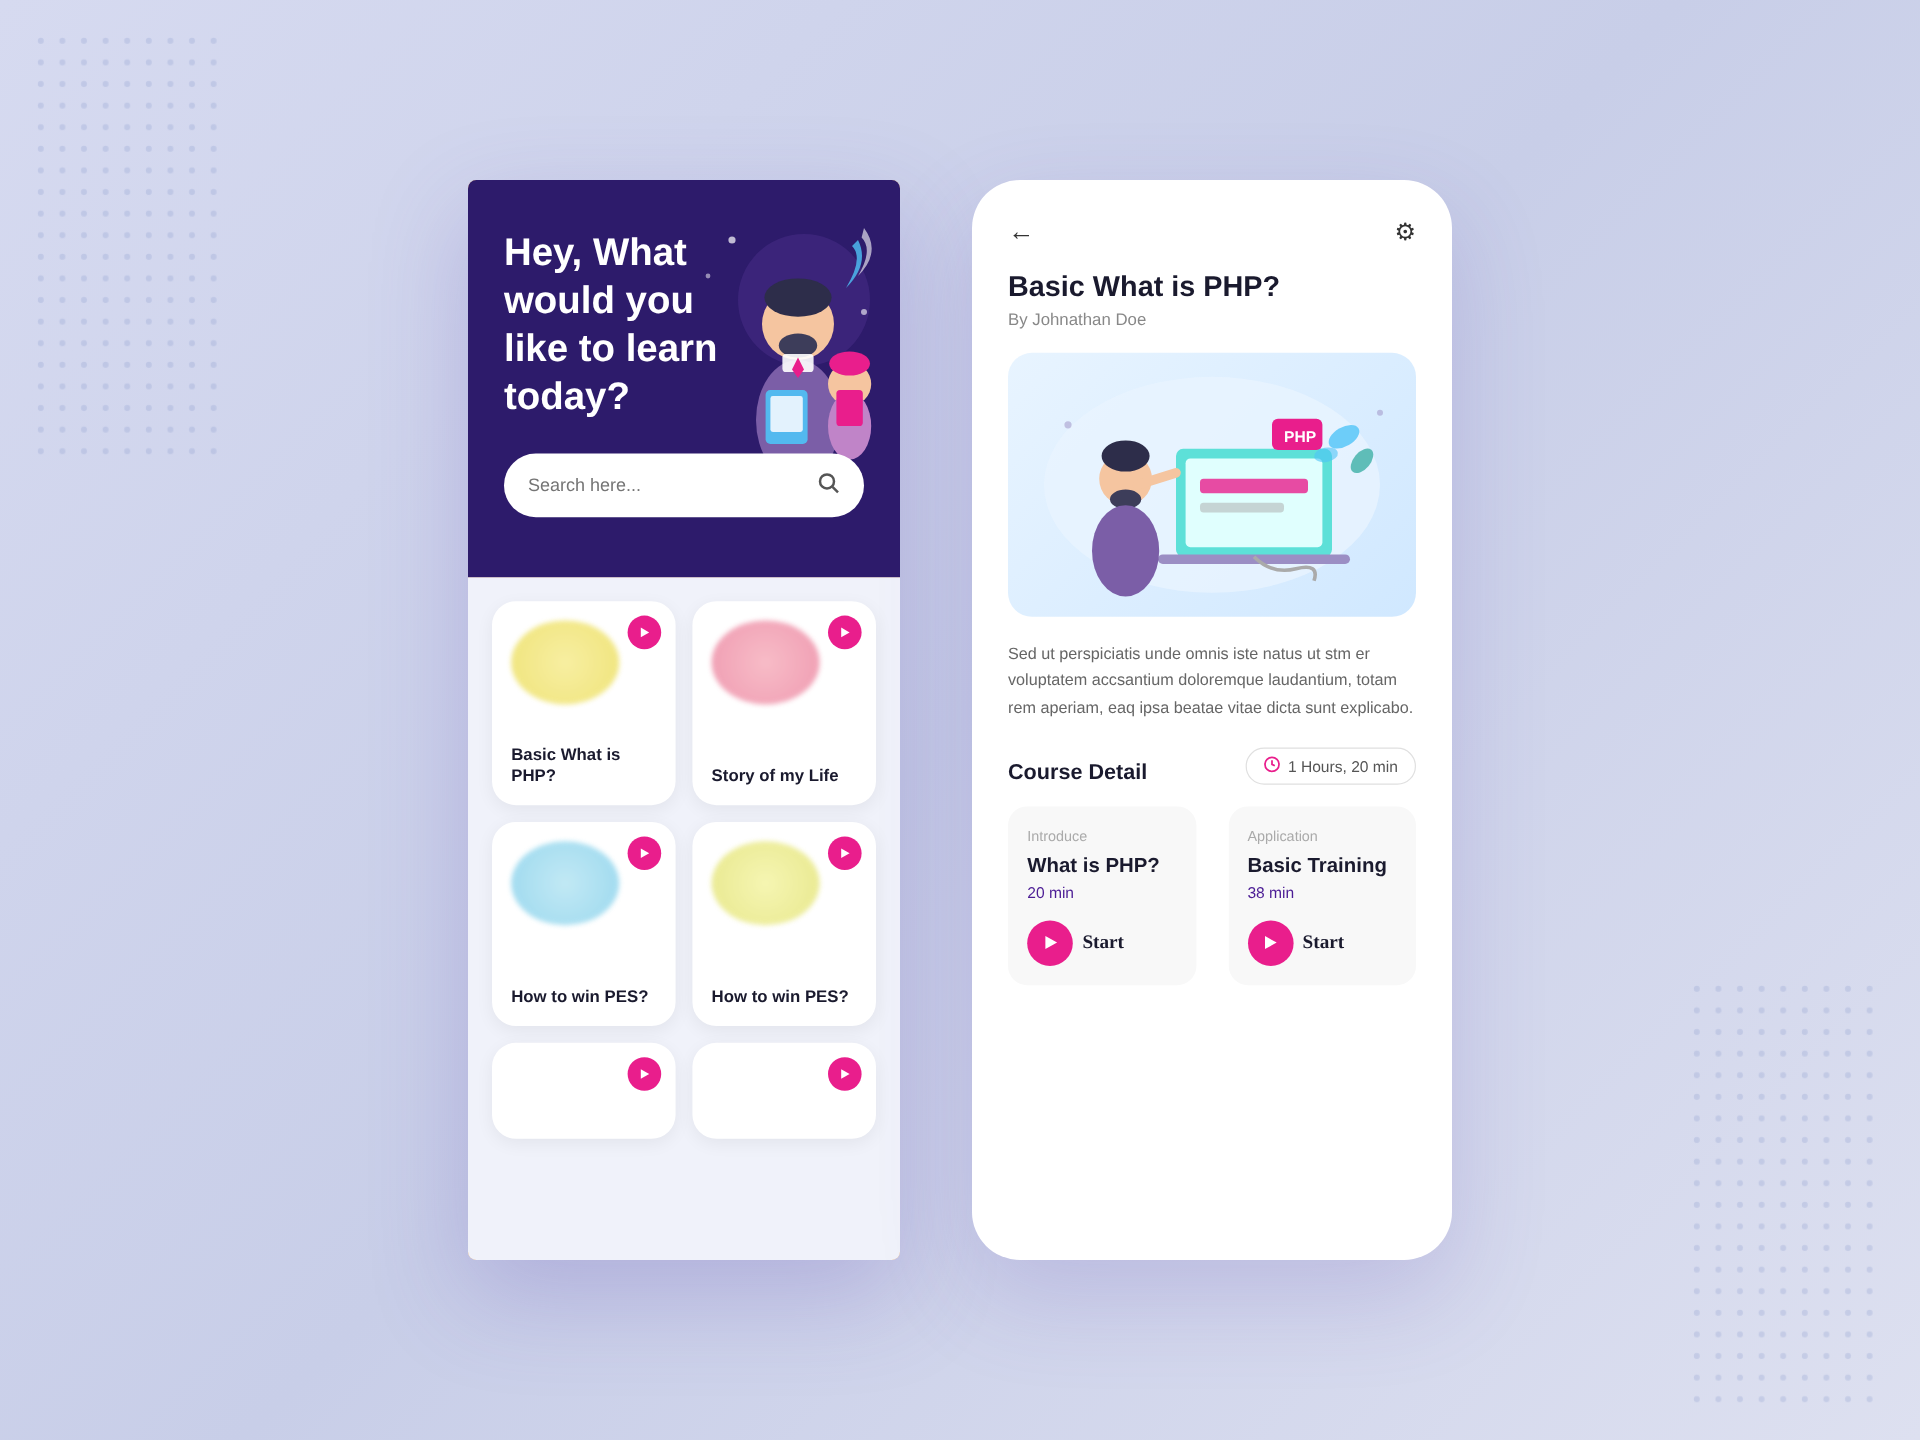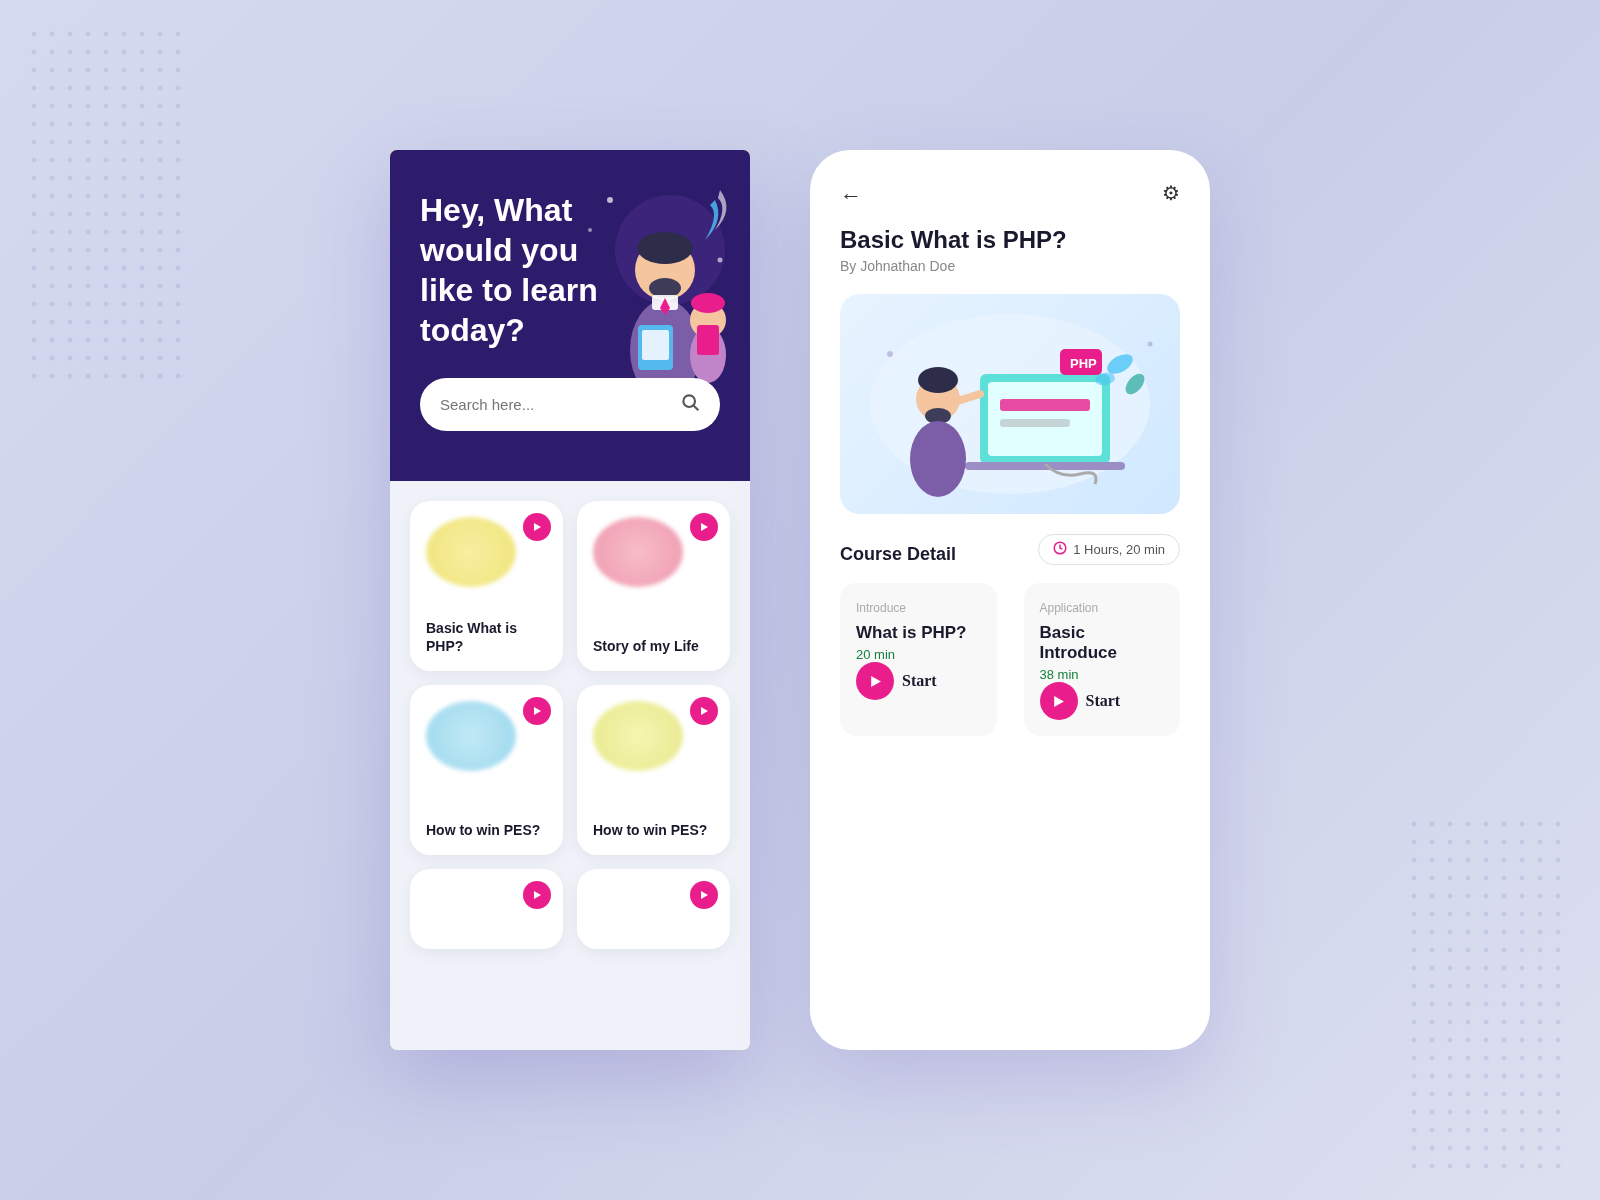--- a/index.html
+++ b/index.html
@@ -260,21 +260,22 @@
       margin-bottom: 8px;
     }
     .module-name {
       font-size: 17px;
       font-weight: 800;
       color: #1a1a2e;
       margin-bottom: 4px;
     }
     .module-duration {
       font-size: 13px;
-      color: #15803d;
+      color: #4c1d95;
+      margin-bottom: 16px;
     }
     .start-btn {
       display: flex;
       align-items: center;
       gap: 8px;
       cursor: pointer;
       font-family: Liberation Serif, serif;
     }
     .play-circle {
       width: 38px;
@@ -472,20 +473,21 @@
         <ellipse cx="295" cy="80" rx="12" ry="7" fill="#26a69a" transform="rotate(-50 295 80)" opacity="0.7"></ellipse>
         <ellipse cx="265" cy="75" rx="10" ry="6" fill="#4fc3f7" transform="rotate(-10 265 75)" opacity="0.6"></ellipse>
 
         <path d="M205 160 Q220 175 240 170 Q260 165 255 180" stroke="#aaa" stroke-width="3" fill="none"></path>
 
         <circle cx="50" cy="50" r="3" fill="#9b8ec4" opacity="0.5"></circle>
         <circle cx="310" cy="40" r="2.5" fill="#9b8ec4" opacity="0.5"></circle>
       </svg>
     </div>
 
+    <p class="course-desc">Sed ut perspiciatis unde omnis iste natus ut stm er voluptatem accsantium doloremque laudantium, totam rem aperiam, eaq ipsa beatae vitae dicta sunt explicabo.</p>
 
     <div class="course-detail-header">
       <span class="course-detail-title">Course Detail</span>
       <div class="duration-badge">
         <span class="clock-icon">
           <svg width="14" height="14" viewBox="0 0 24 24" fill="none" stroke="#e91e8c" stroke-width="2.5">
             <circle cx="12" cy="12" r="10"></circle>
               <polyline points="12 6 12 12 16 14"></polyline>
           </svg>
         </span>
@@ -504,21 +506,21 @@
             <svg width="13" height="13" viewBox="0 0 12 12">
                 <polygon points="2,1 11,6 2,11" fill="white"></polygon>
               </svg>
           </div>
           <span class="start-label">Start</span>
         </div>
       </div>
 
       <div class="module-card">
         <div class="module-type">Application</div>
-        <div class="module-name">Basic Introduce</div>
+        <div class="module-name">Basic Training</div>
         <div class="module-duration">38 min</div>
         <div class="start-btn">
           <div class="play-circle">
             <svg width="13" height="13" viewBox="0 0 12 12">
                 <polygon points="2,1 11,6 2,11" fill="white"></polygon>
               </svg>
           </div>
           <span class="start-label">Start</span>
         </div>
       </div>

